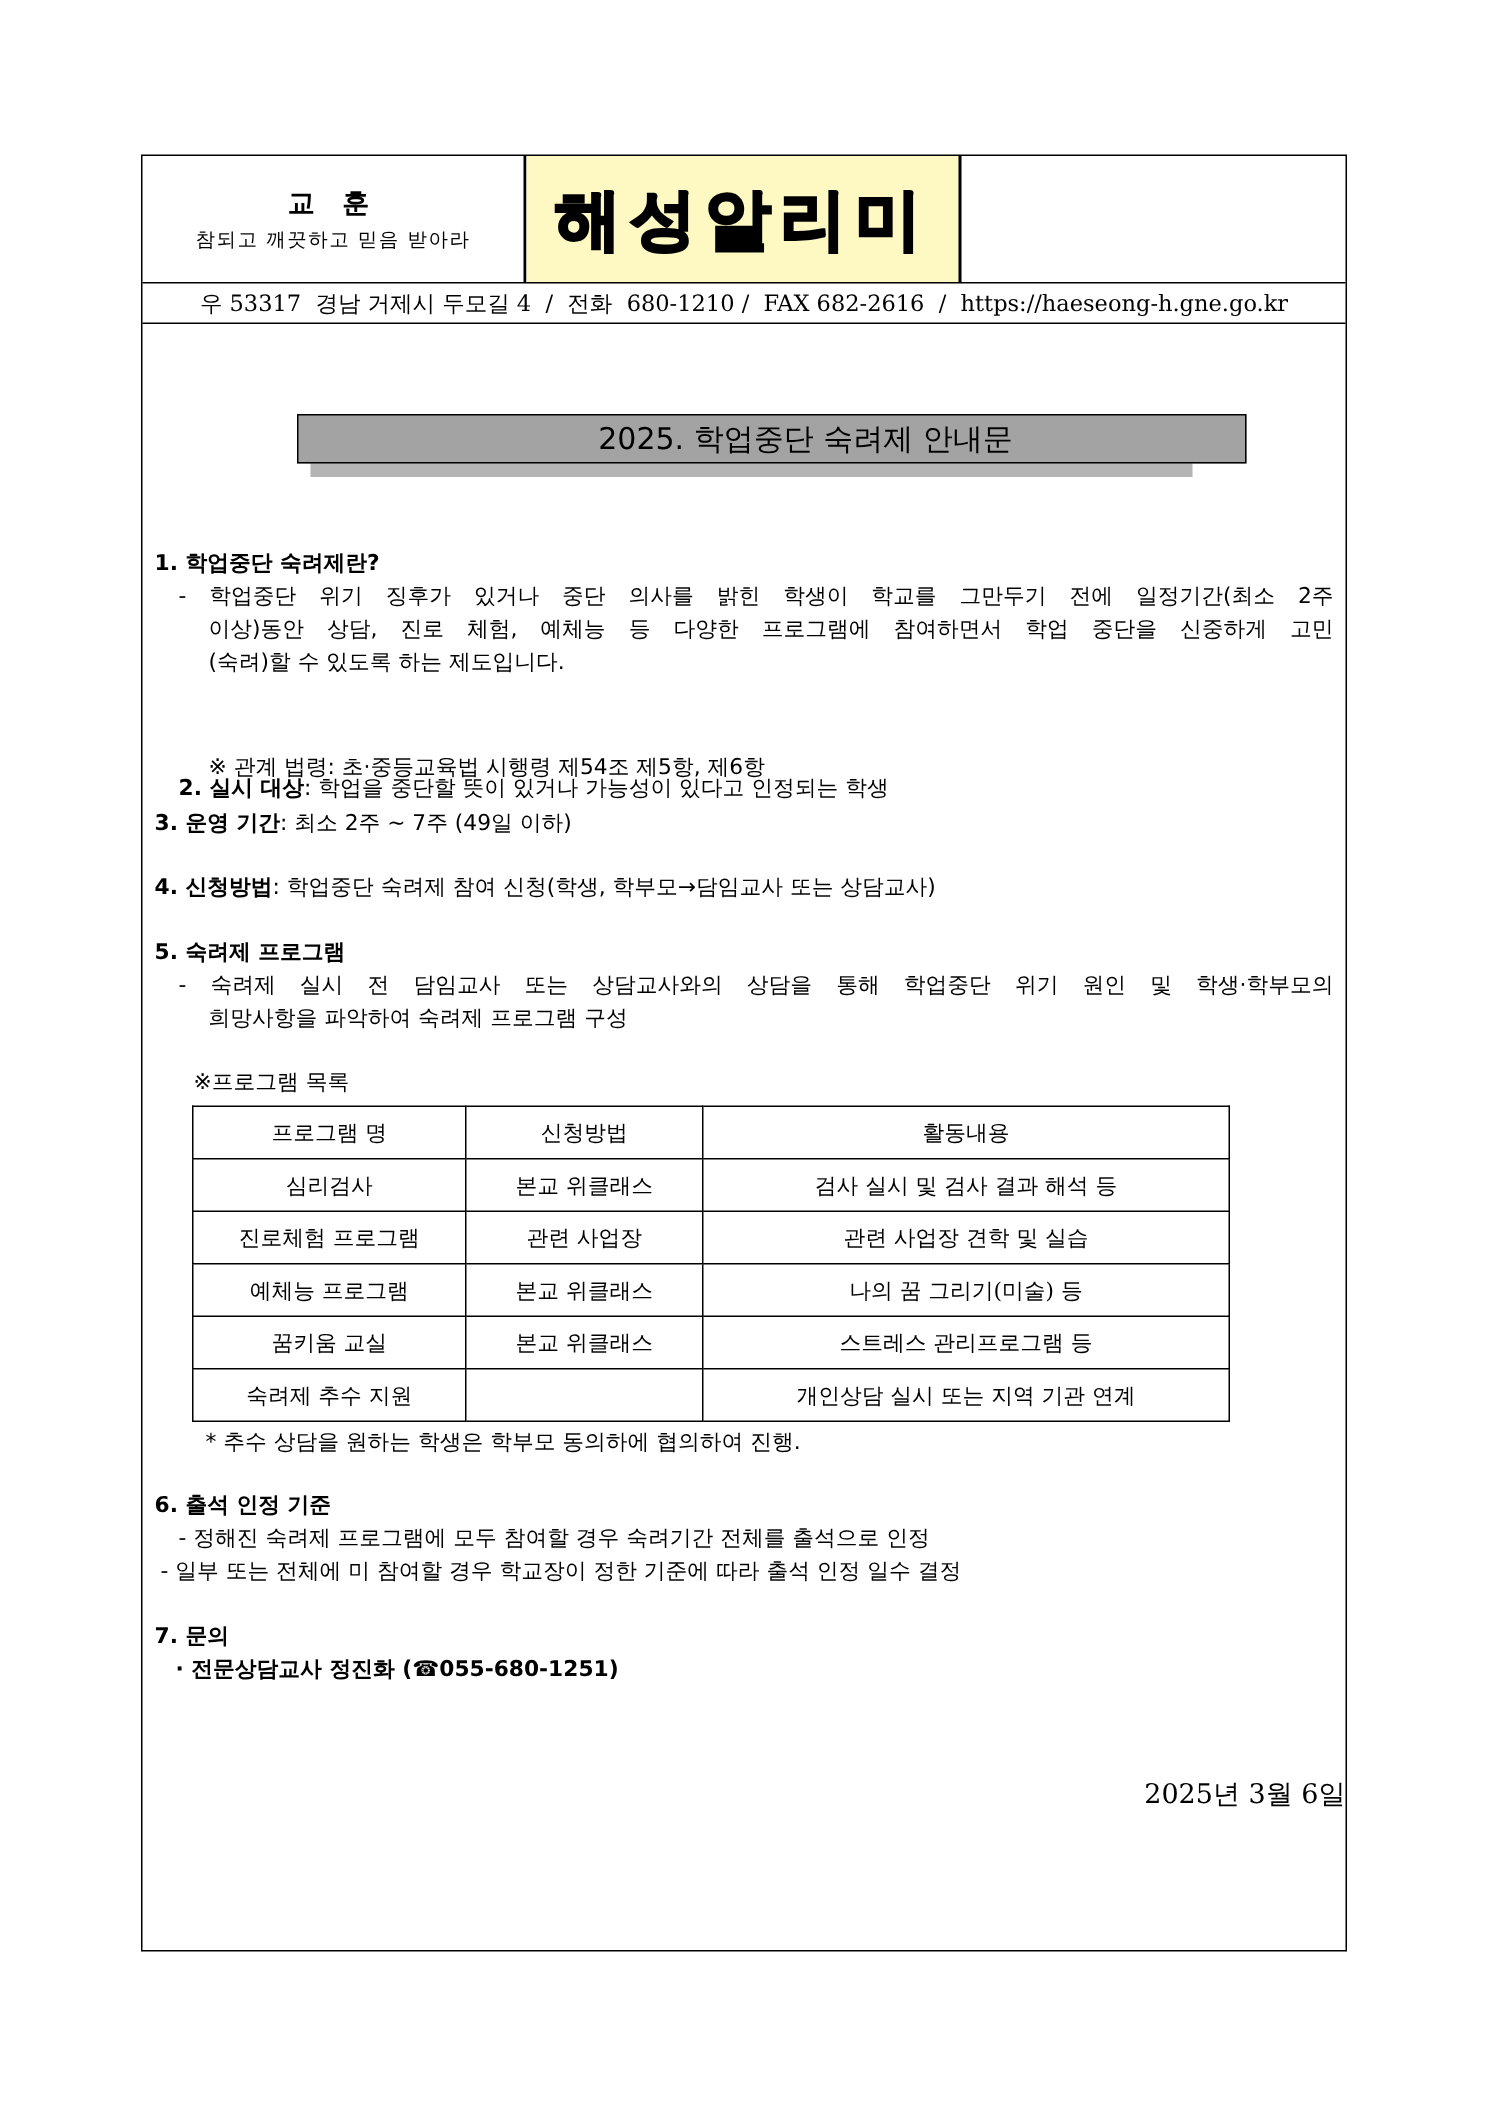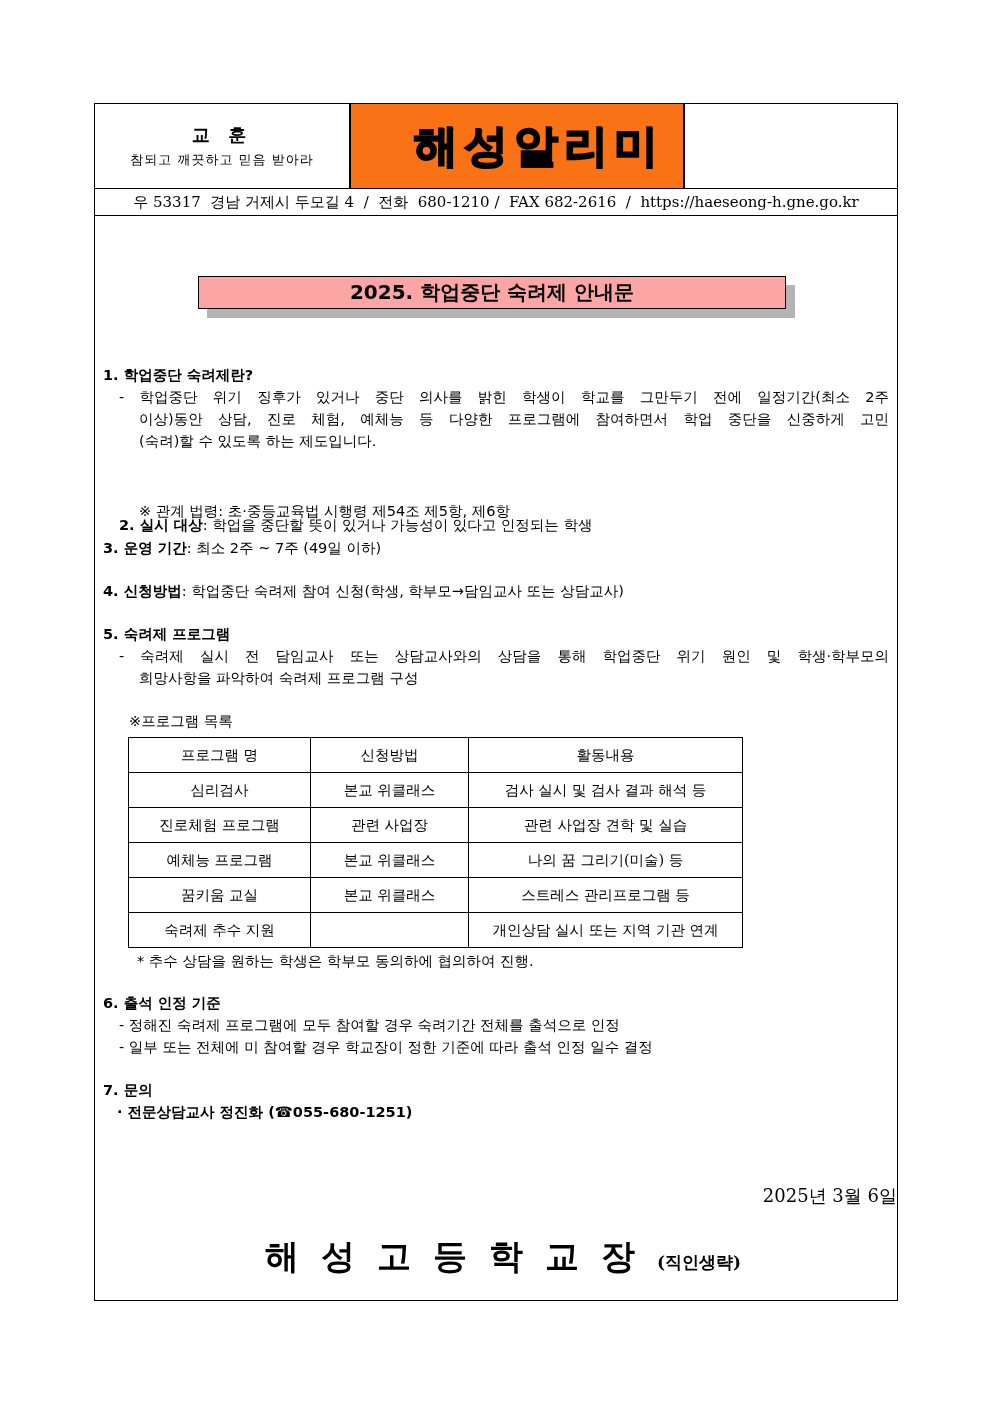--- a/index.html
+++ b/index.html
@@ -2,32 +2,32 @@
 <html><head>
 <meta charset="utf-8">
 <style>
   html, body { margin: 0; padding: 0; background: #ffffff; }
   body { width: 992px; height: 1403px; position: relative; font-family: "DejaVu Sans", "Liberation Sans", sans-serif; color: #000; }
   .page { position: absolute; left: 94px; top: 103px; width: 802px; height: 1196px; border: 1px solid #000; }
   .masthead { position: absolute; left: 0; top: 0; width: 802px; height: 84px; border-bottom: 1px solid #000; display: flex; }
   .mh-left { width: 254px; border-right: 2px solid #000; display: flex; flex-direction: column; align-items: center; justify-content: center; }
   .mh-left .motto-title { font-family: "DejaVu Serif", serif; font-weight: bold; font-size: 18px; letter-spacing: 6px; margin-bottom: 4px; }
   .mh-left .motto { font-family: "DejaVu Serif", serif; font-weight: normal; font-size: 13px; letter-spacing: 1px; }
-  .mh-center { width: 288px; background: #f97316; border-right: 2px solid #000; display: flex; align-items: center; justify-content: center; padding-left: 44px; }
+  .mh-center { width: 288px; background: #fef9c3; border-right: 2px solid #000; display: flex; align-items: center; justify-content: center; }
   .mh-center .logo { font-family: "DejaVu Serif", serif; font-weight: 900; font-size: 44px; letter-spacing: 6px; -webkit-text-stroke: 2px #000; }
   .mh-right { flex: 1; display: flex; flex-direction: column; align-items: center; justify-content: center; font-size: 15px; line-height: 26px; }
   .addrbar { position: absolute; left: 0; top: 85px; width: 802px; height: 26px; border-bottom: 1px solid #000; display: flex; align-items: center; justify-content: center; font-family: "DejaVu Serif", serif; font-size: 15px; white-space: pre; }
   .title-box-wrap { position: absolute; left: 103px; top: 172px; width: 588px; height: 33px; }
   .title-shadow { position: absolute; left: 9px; top: 9px; width: 588px; height: 33px; background: #b4b4b4; }
-  .title-box { position: absolute; left: 0; top: 0; width: 586px; height: 31px; border: 1px solid #000; background: #fca5a5; display: flex; align-items: center; justify-content: center; font-weight: bold; font-size: 20px; }
+  .title-box { position: absolute; left: 0; top: 0; width: 586px; height: 31px; border: 1px solid #000; background: #a3a3a3; display: flex; align-items: center; justify-content: center; font-weight: normal; font-size: 20px; padding-left: 45px; }
   .content { position: absolute; left: 8px; top: 0; width: 790px; font-size: 14.5px; }
   .line { position: absolute; white-space: pre; }
   .h { font-weight: bold; }
   .just { text-align: justify; text-align-last: justify; }
-  table.prog { position: absolute; left: 33px; top: 633px; width: 615px; border-collapse: collapse; font-family: "DejaVu Serif", serif; font-size: 14.5px; }
+  table.prog { position: absolute; left: 33px; top: 633px; width: 692px; border-collapse: collapse; font-family: "DejaVu Serif", serif; font-size: 14.5px; }
   table.prog td, table.prog th { border: 1px solid #000; height: 34px; text-align: center; font-weight: normal; padding: 0; }
   .date { position: absolute; left: 0; top: 1080px; width: 802px; text-align: right; font-family: "DejaVu Serif", serif; font-size: 18px; }
   .sign { position: absolute; left: 170px; top: 1130px; white-space: nowrap; font-family: "DejaVu Serif", serif; font-weight: bold; }
   .sign .big { font-size: 34px; letter-spacing: 22px; }
   .sign .small { font-size: 17px; }
 </style>
 </head>
 <body>
 
 <div class="page">
@@ -107,24 +107,21 @@
       <td>개인상담 실시 또는 지역 기관 연계</td>
     </tr>
   </tbody>
     </table>
 
   <div class="content">
     <div class="line" style="left:34px; top:848px;">* 추수 상담을 원하는 학생은 학부모 동의하에 협의하여 진행.</div>
 
     <div class="line h" style="left:0; top:890px;">6. 출석 인정 기준</div>
     <div class="line" style="left:16px; top:912px;">- 정해진 숙려제 프로그램에 모두 참여할 경우 숙려기간 전체를 출석으로 인정</div>
-    <div class="line" style="left:16px; top:934px;">- 일부 또는 전체에 미 참여할 경우 학교장이 정한 기준에 따라 출석 인정 일수 결정</div>
+    <div class="line" style="left:4px; top:934px;">- 일부 또는 전체에 미 참여할 경우 학교장이 정한 기준에 따라 출석 인정 일수 결정</div>
 
     <div class="line h" style="left:0; top:977px;">7. 문의</div>
     <div class="line" style="left:14px; top:999px;font-weight:bold;">· 전문상담교사 정진화 (☎055-680-1251)</div>
   </div>
 
   <div class="date">2025년 3월 6일</div>
 
-  <div class="sign">
-    <span class="big">해성고등학교장</span><span class="small">(직인생략)</span>
-  </div>
 </div>
 
 </body></html>

